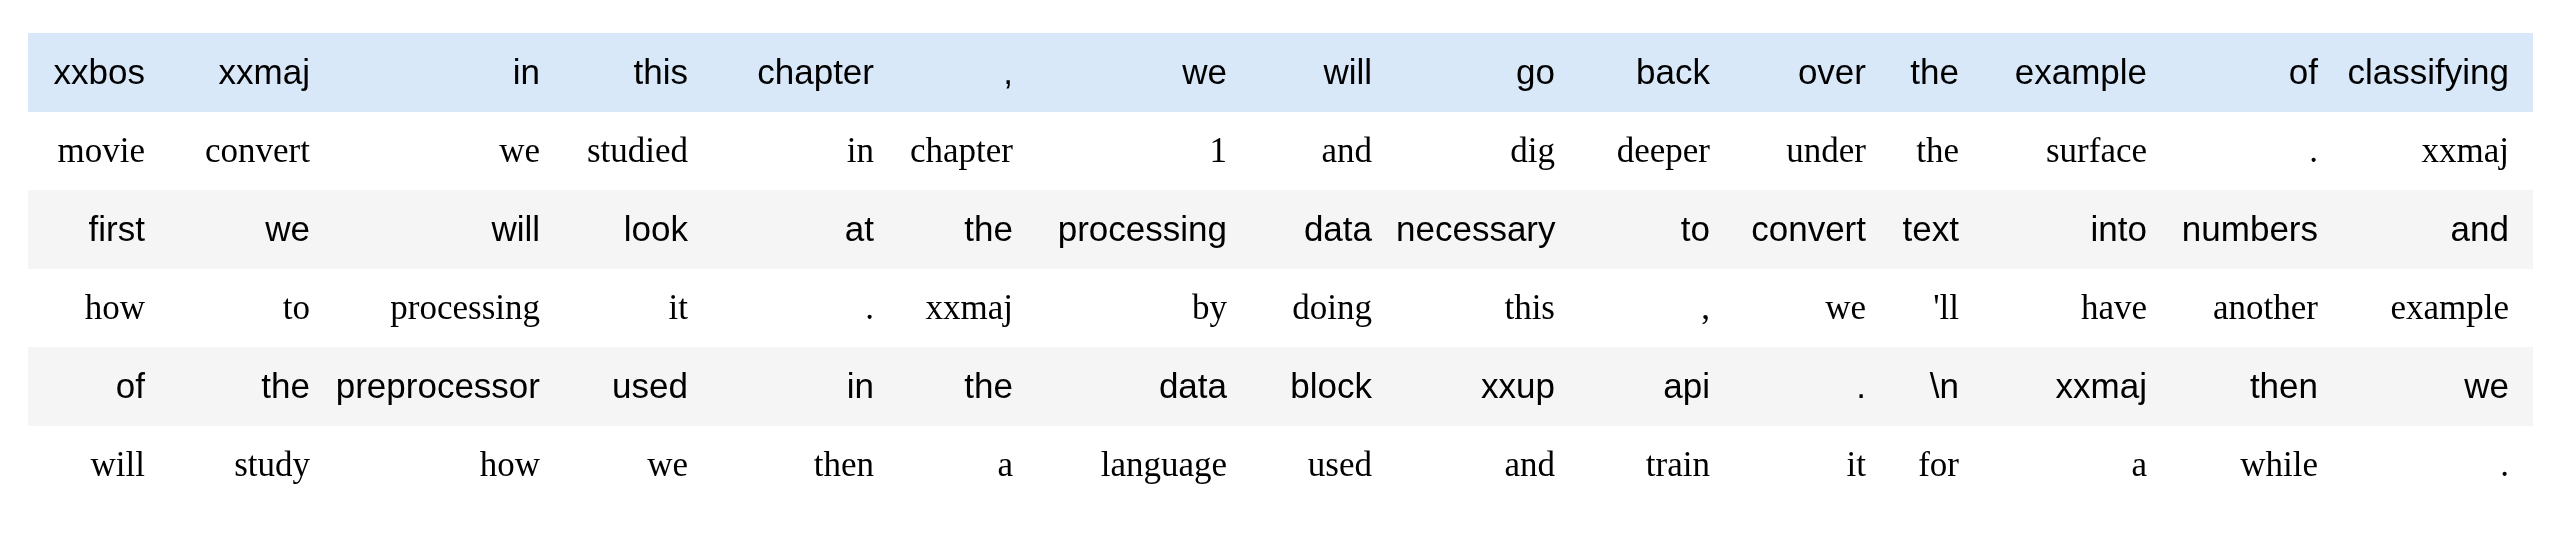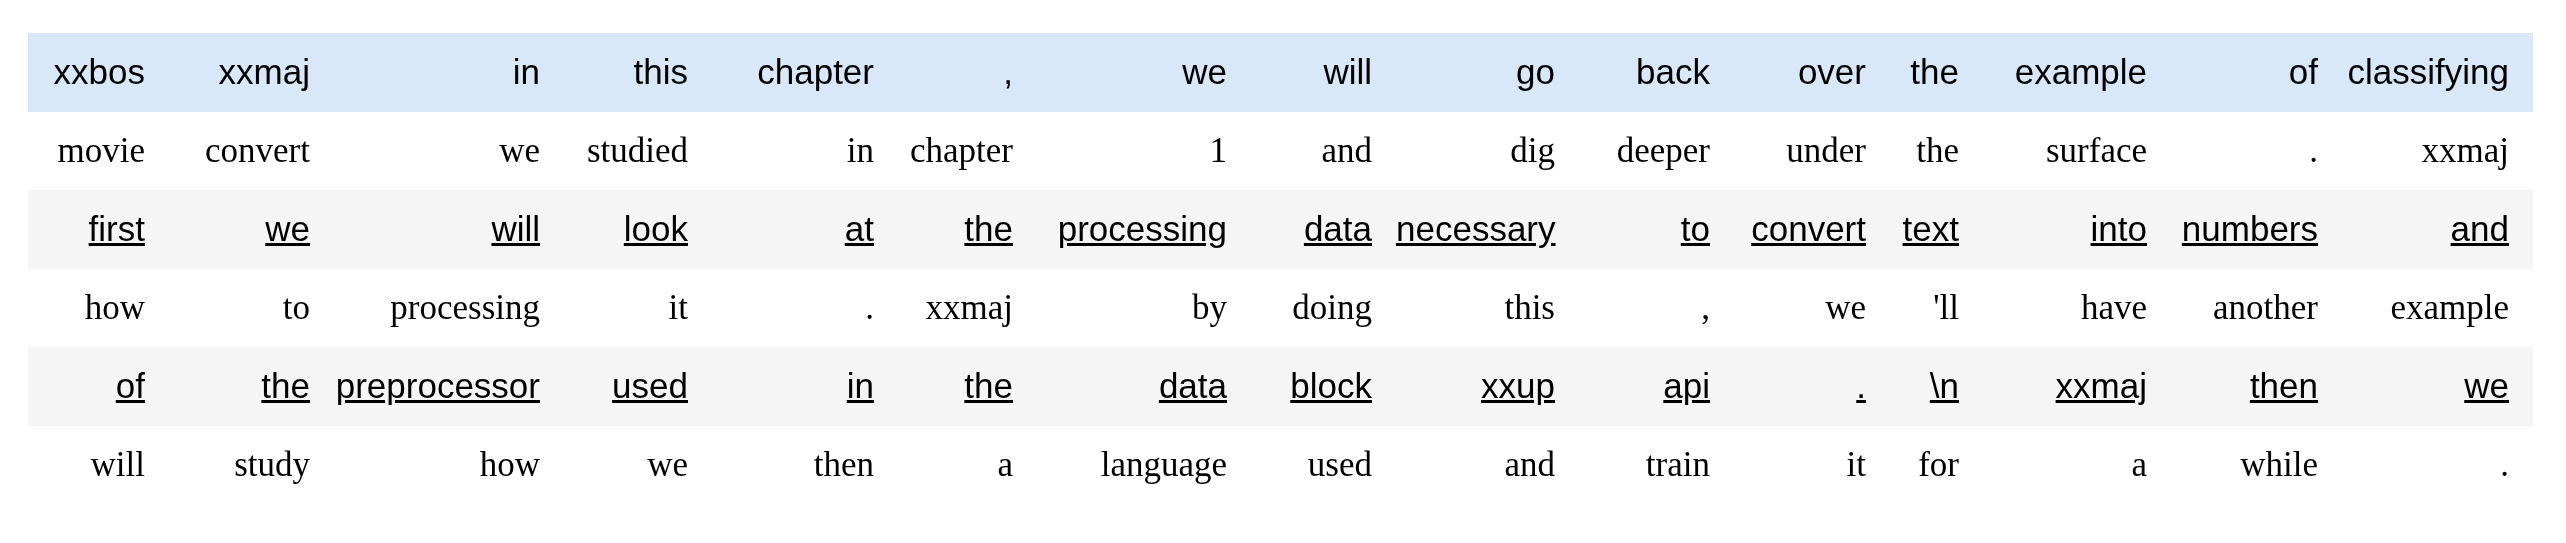--- a/index.html
+++ b/index.html
@@ -25,21 +25,21 @@
     padding: 0 24px 0 0;
     text-align: right;
     vertical-align: middle;
     font-size: 35px;
     line-height: 1.15;
     color: var(--text-color, #000000);
     white-space: nowrap;
     overflow: hidden;
   }
   tr.row-highlight { background: var(--row-highlight, #d8e8f8); }
-  tr.row-stripe    { background: var(--row-stripe, #f5f5f5); text-decoration: underline; }
+  tr.row-stripe    { background: var(--row-stripe, #f5f5f5); }
   tr.row-plain     { background: var(--row-plain, #ffffff); font-family: Liberation Serif, serif; }
 </style>
 </head>
 <body style="background: rgb(255, 255, 255);">
 
 <div class="output-wrap">
   <table class="token-table">
     <colgroup>
       <col style="width:141px">
         <col style="width:165px">

